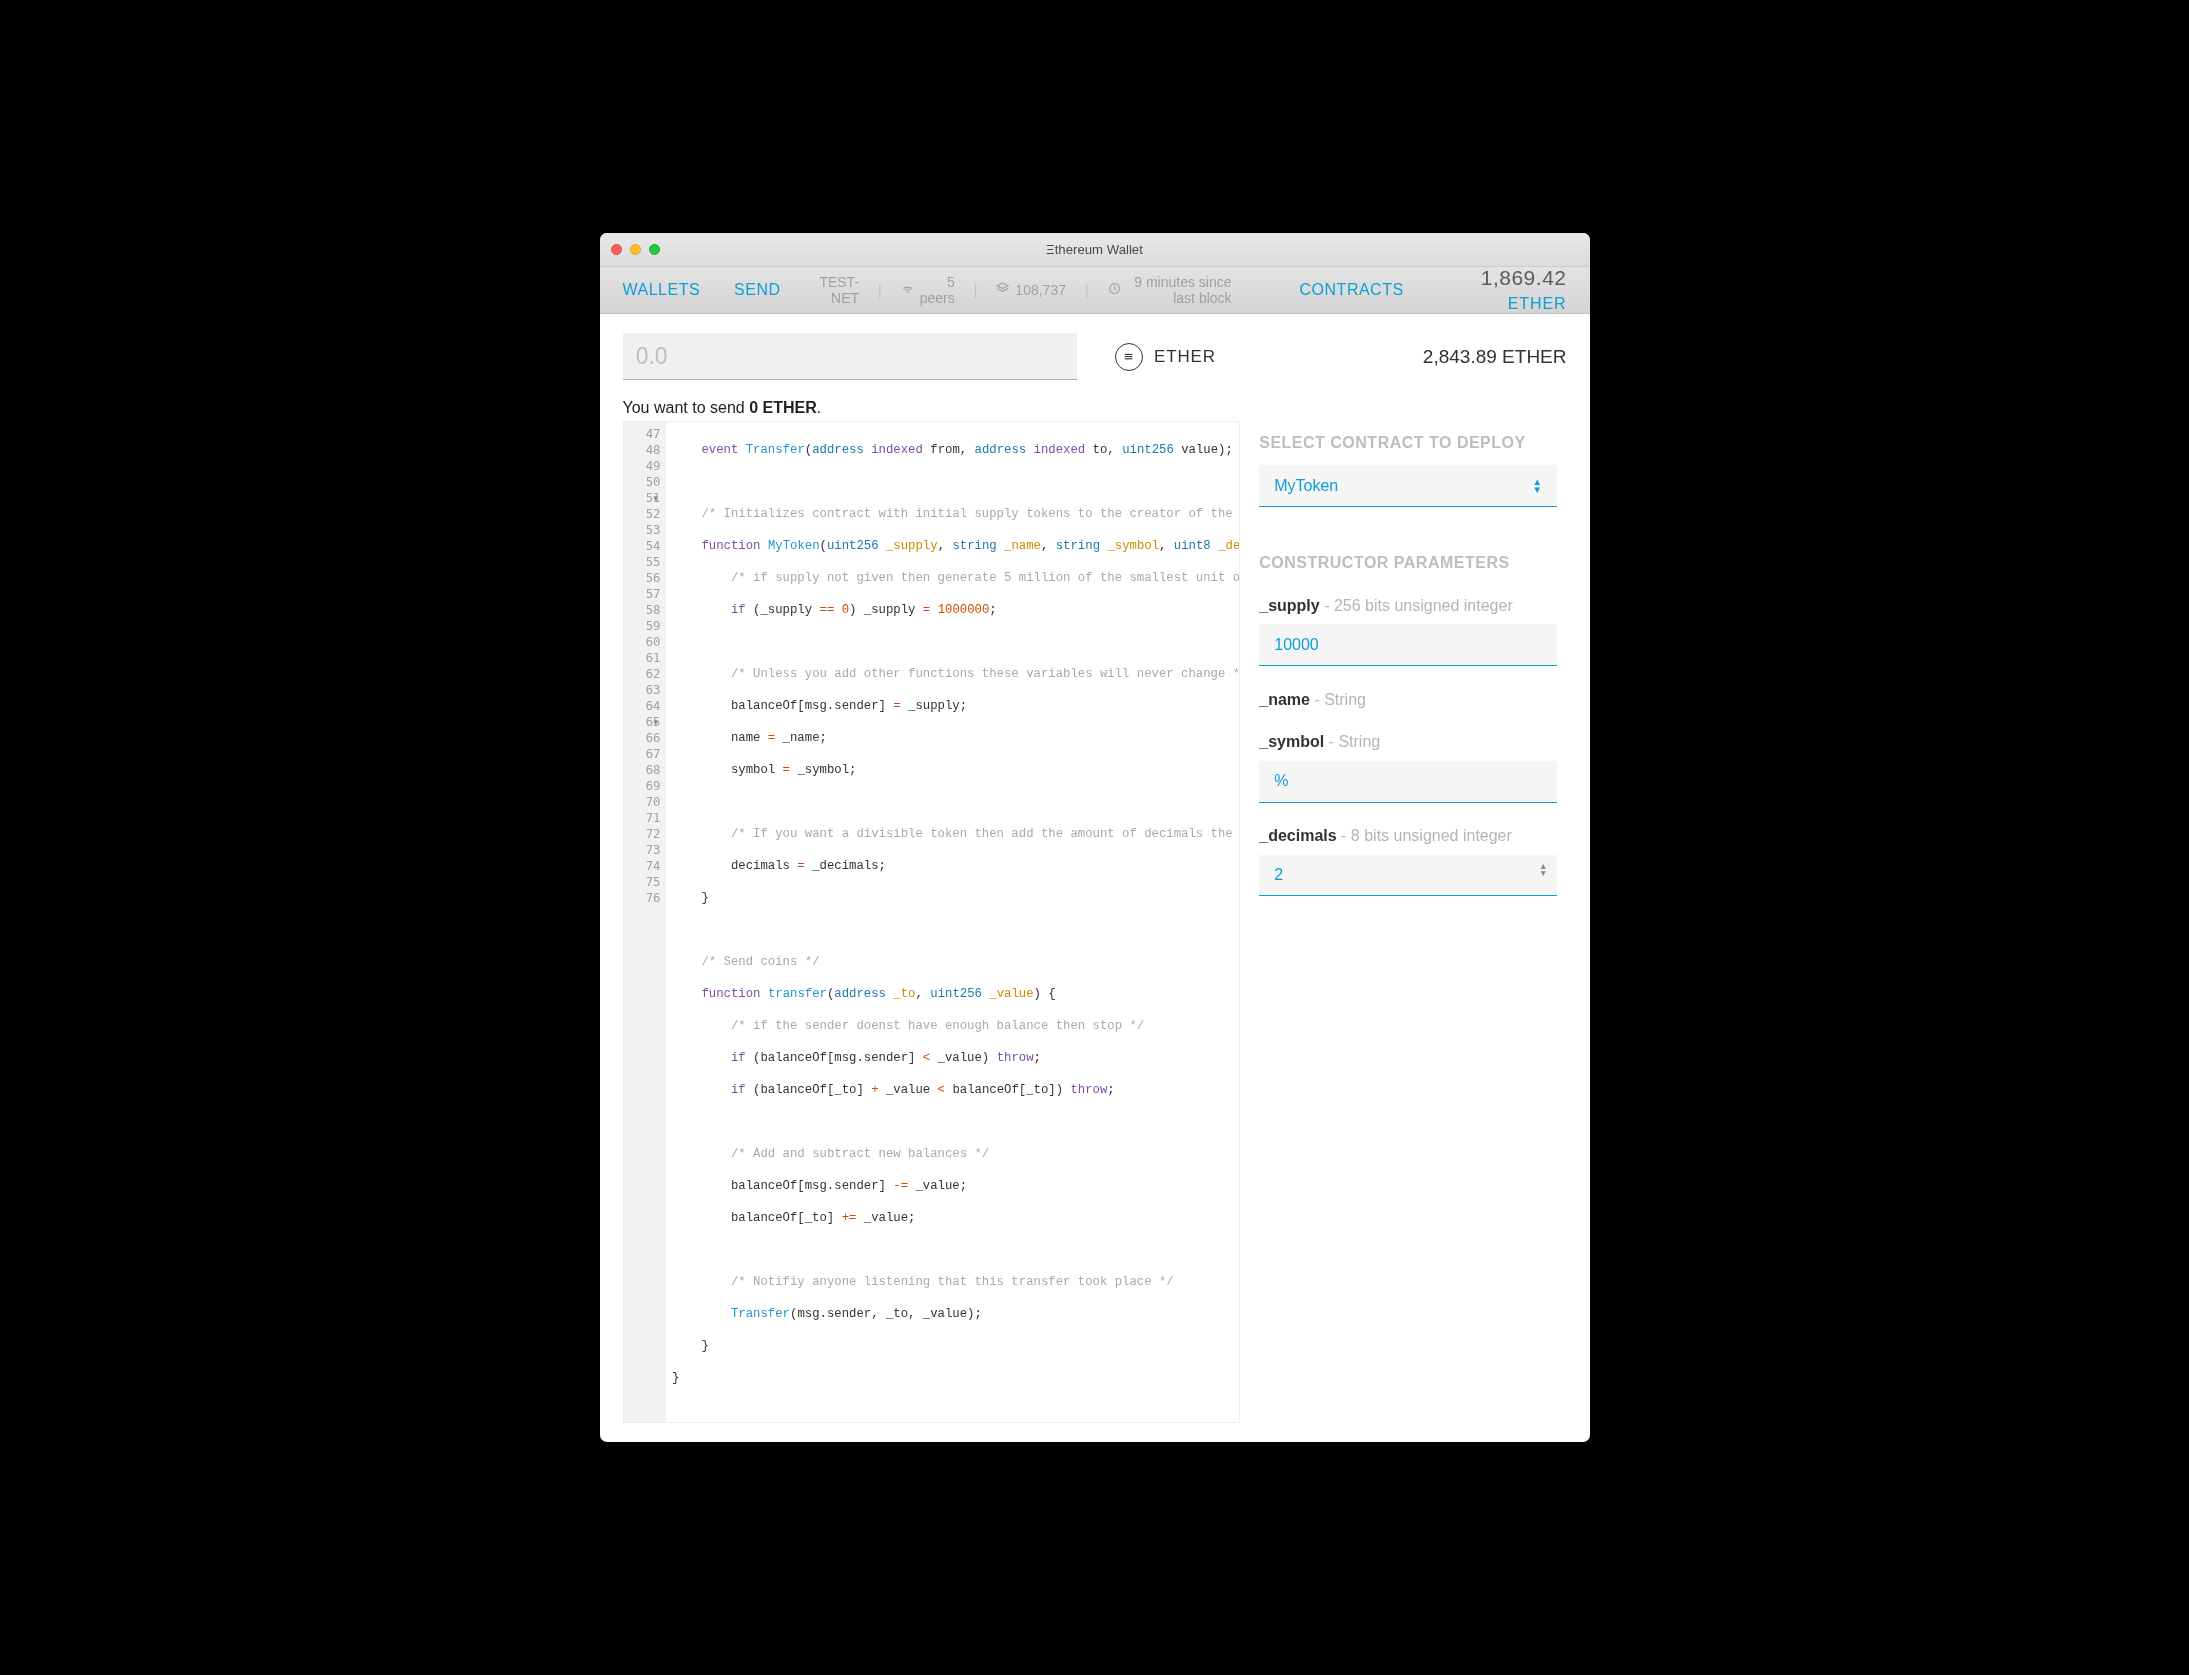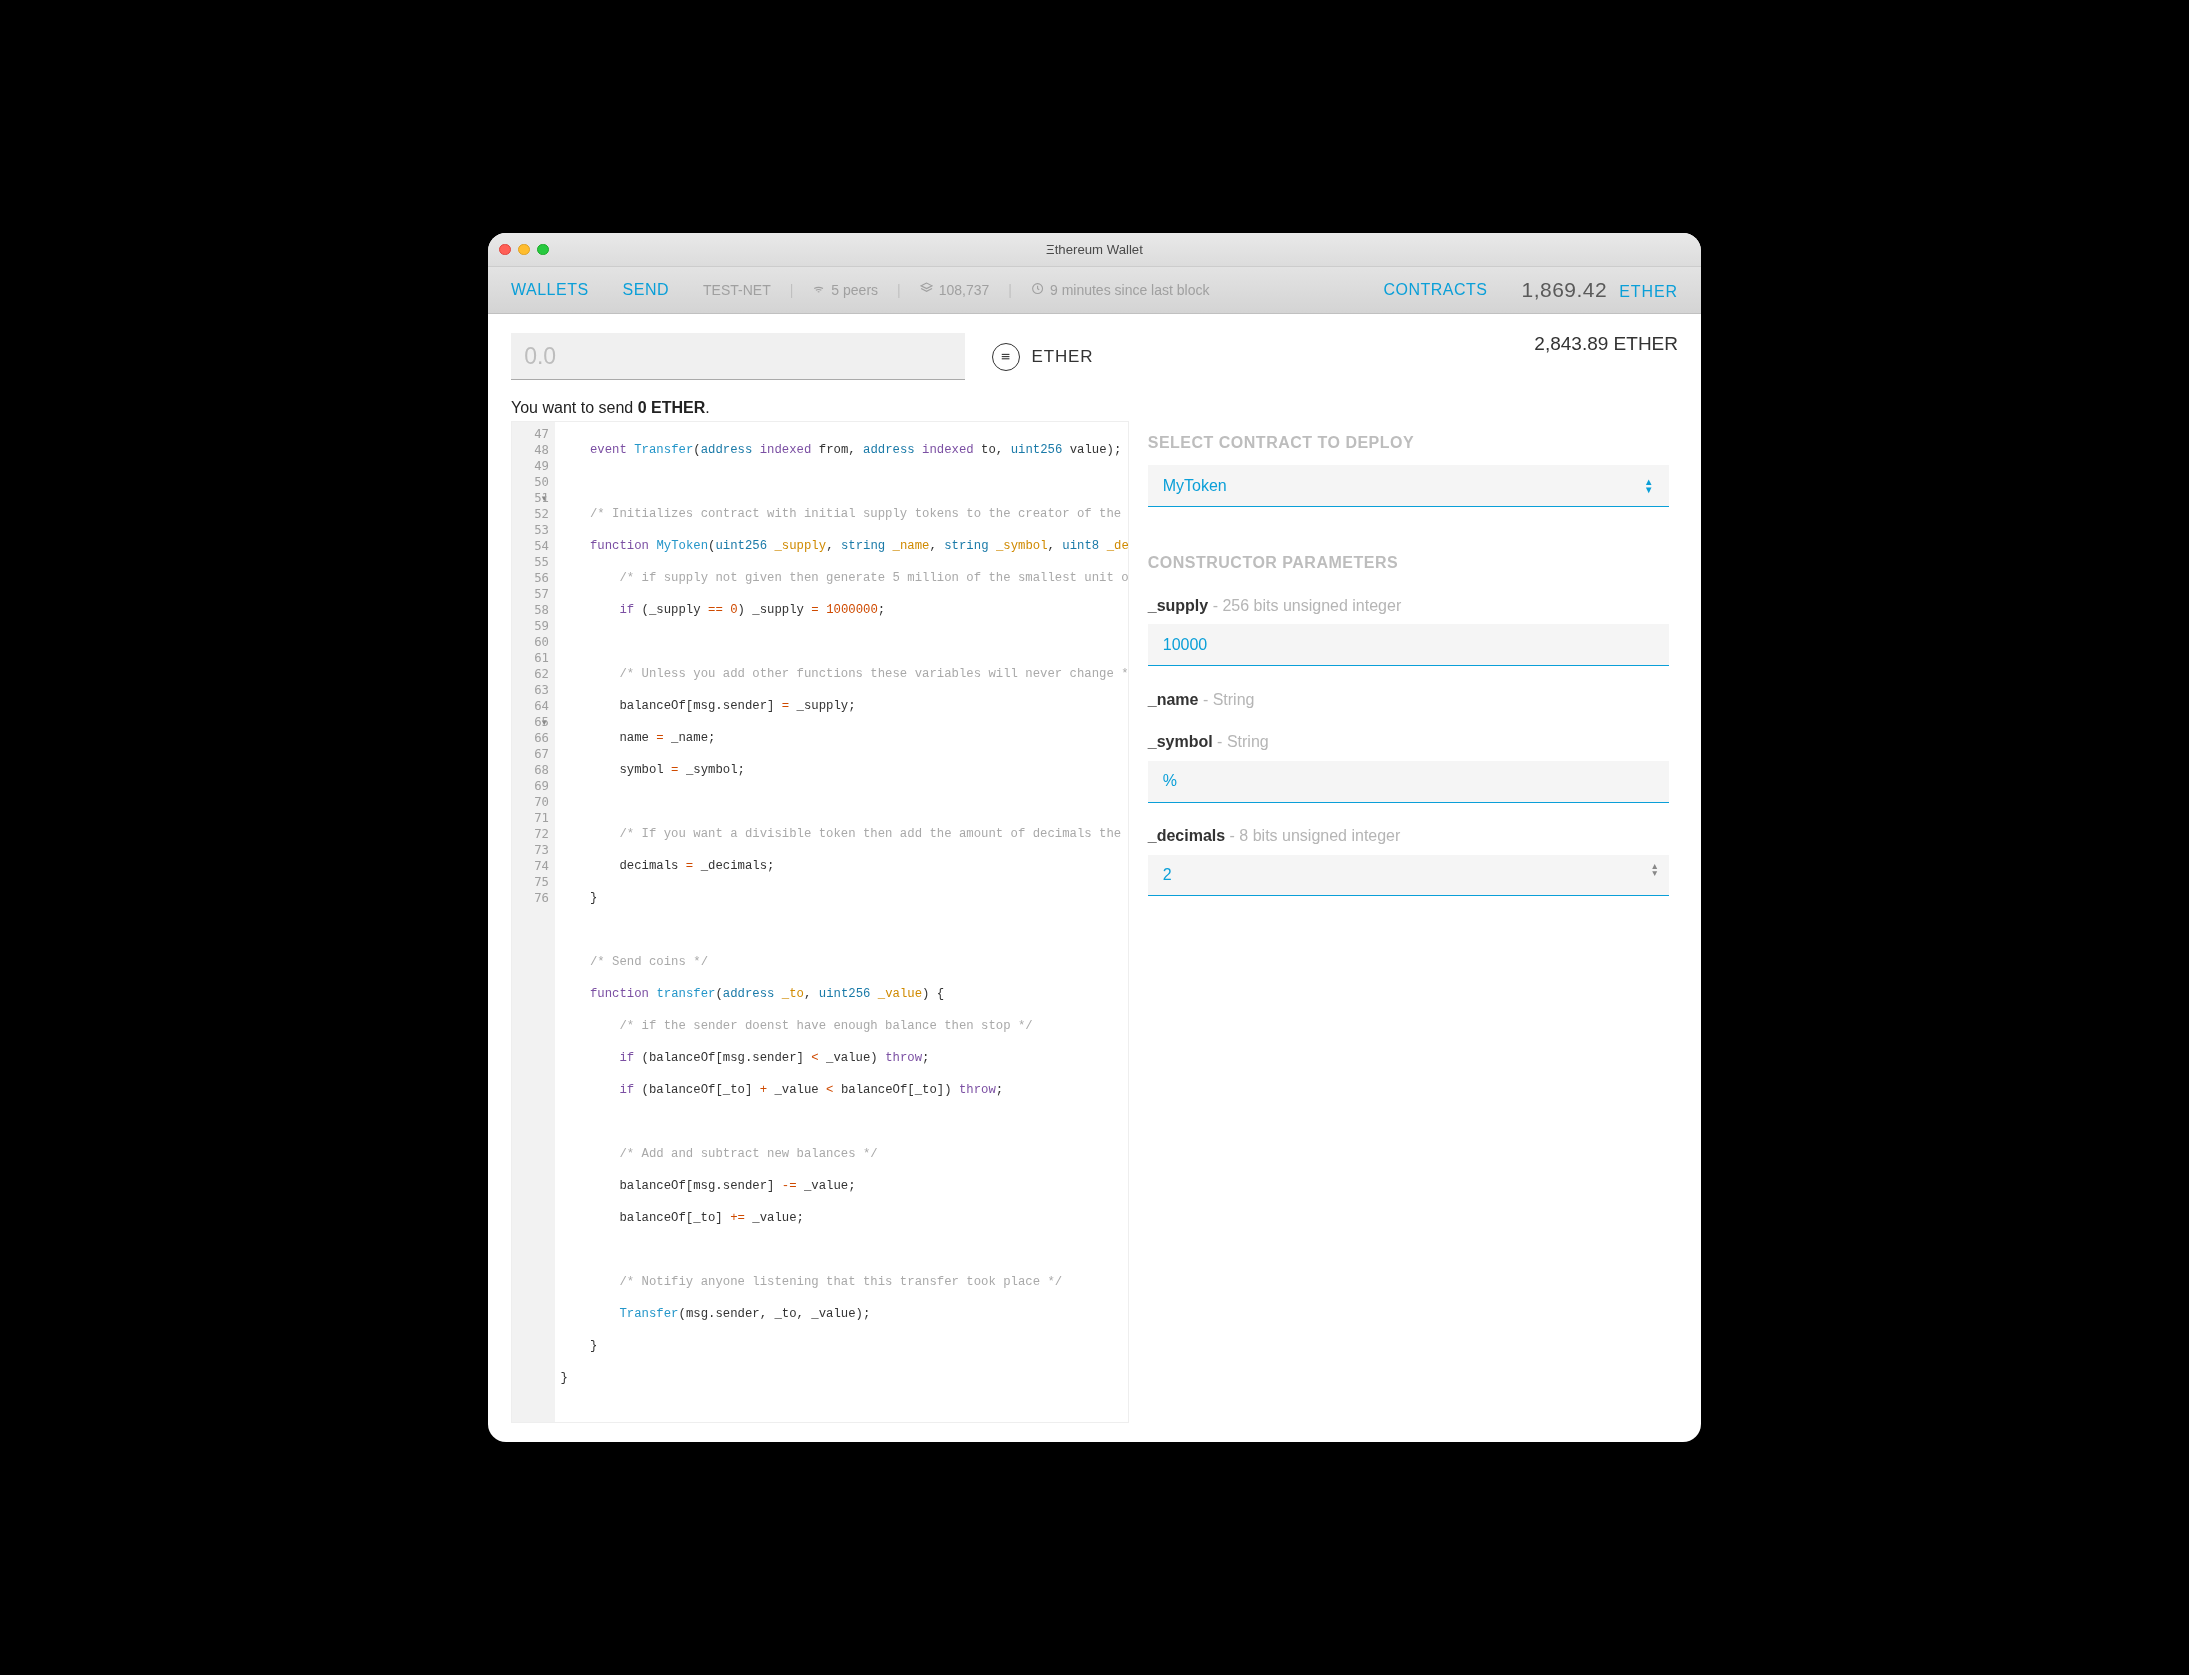--- a/index.html
+++ b/index.html
@@ -3,23 +3,23 @@
 <meta charset="utf-8">
 <style>
 * { box-sizing: border-box; margin: 0; padding: 0; }
 body {
   background: #000;
   font-family: -apple-system, BlinkMacSystemFont, "Helvetica Neue", Arial, sans-serif;
   display: flex; align-items: center; justify-content: center;
   min-height: 100vh;
 }
 .window {
-  width: 1213px;
+  width: 990px;
   background: #fff;
-  border-radius: 18px;
+  border-radius: 7px;
   overflow: hidden;
   box-shadow: 0 19px 57px rgba(0,0,0,.5);
 }
 .titlebar {
   height: 34px;
   background: linear-gradient(#e9e9e9,#dcdcdc);
   display: flex; align-items: center;
   position: relative;
   padding: 0 11.4px;
   border-bottom: 0.9px solid #ccc;
@@ -45,21 +45,21 @@
 .nav-link {
   color:#0a9fd8; font-size:16px; letter-spacing:0.5px; font-weight:500;
 }
 .nav-net { color:#a0a0a0; font-size:14px; }
 .status { color:#a0a0a0; font-size:14px; display:flex; align-items:center; gap:19px; }
 .status .sep { color:#c0c0c0; }
 .spacer { flex:1; }
 .balance { font-size:21px; color:#5a5a5a; letter-spacing:0.5px;}
 .balance .unit { color:#0a9fd8; font-size:16px; margin-left:5.7px; letter-spacing:0.9px;}
 .content { padding: 19px 23px; }
-.send-row { display:flex; gap:8px; }
+.send-row { display:flex; align-items:center; gap:19px; }
 .amount-input {
   width: 454px;
   background:#f0f0f0;
   border:none;
   border-bottom: 1.9px solid #aaa;
   font-size:23px; padding:9.5px 13.2px;
   color:#666;
 }
 .amount-input::placeholder{color:#bdbdbd;}
 .currency-btn {

